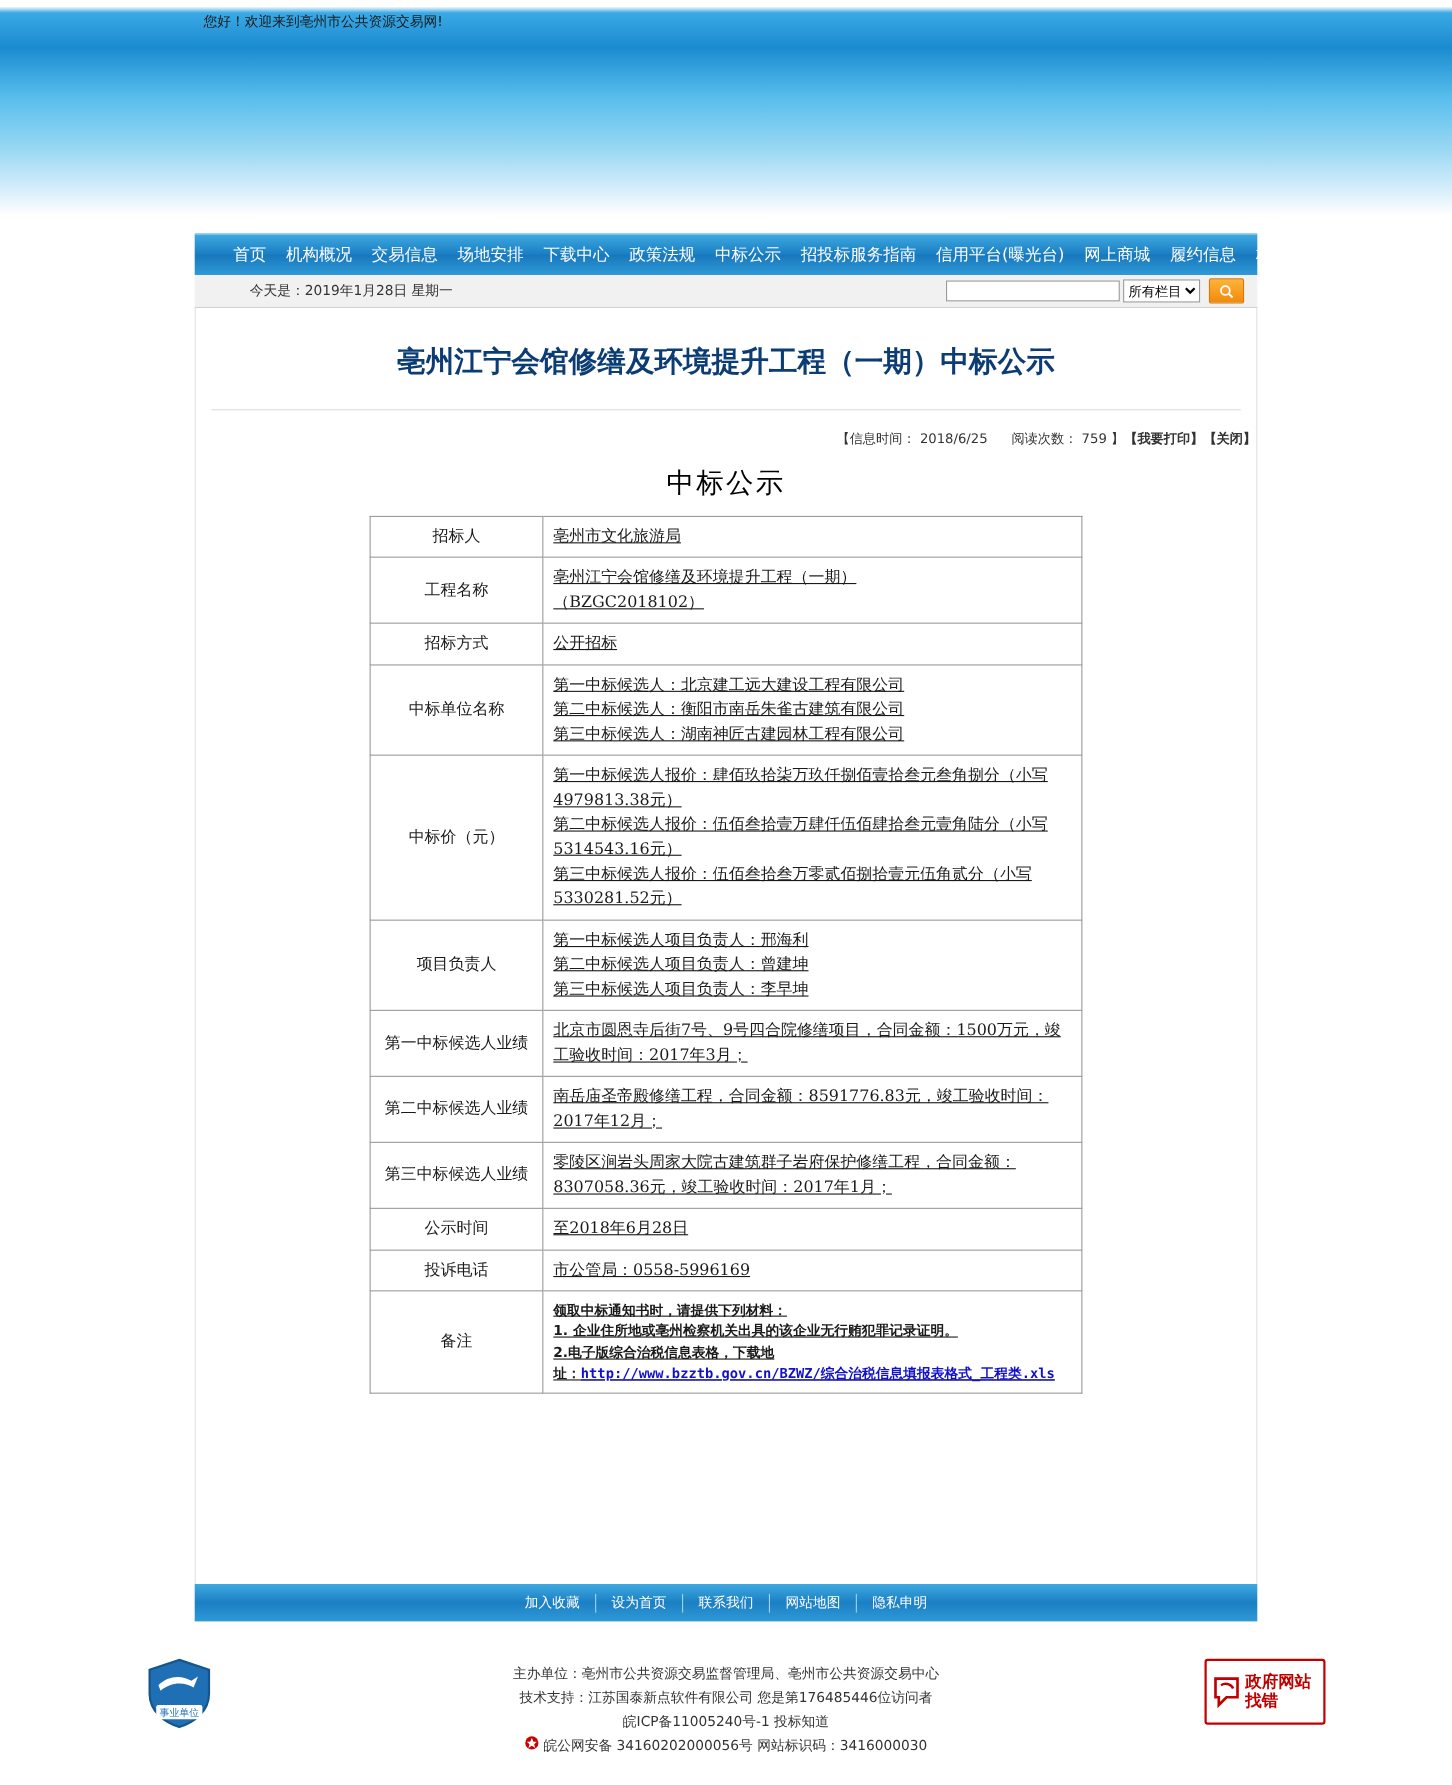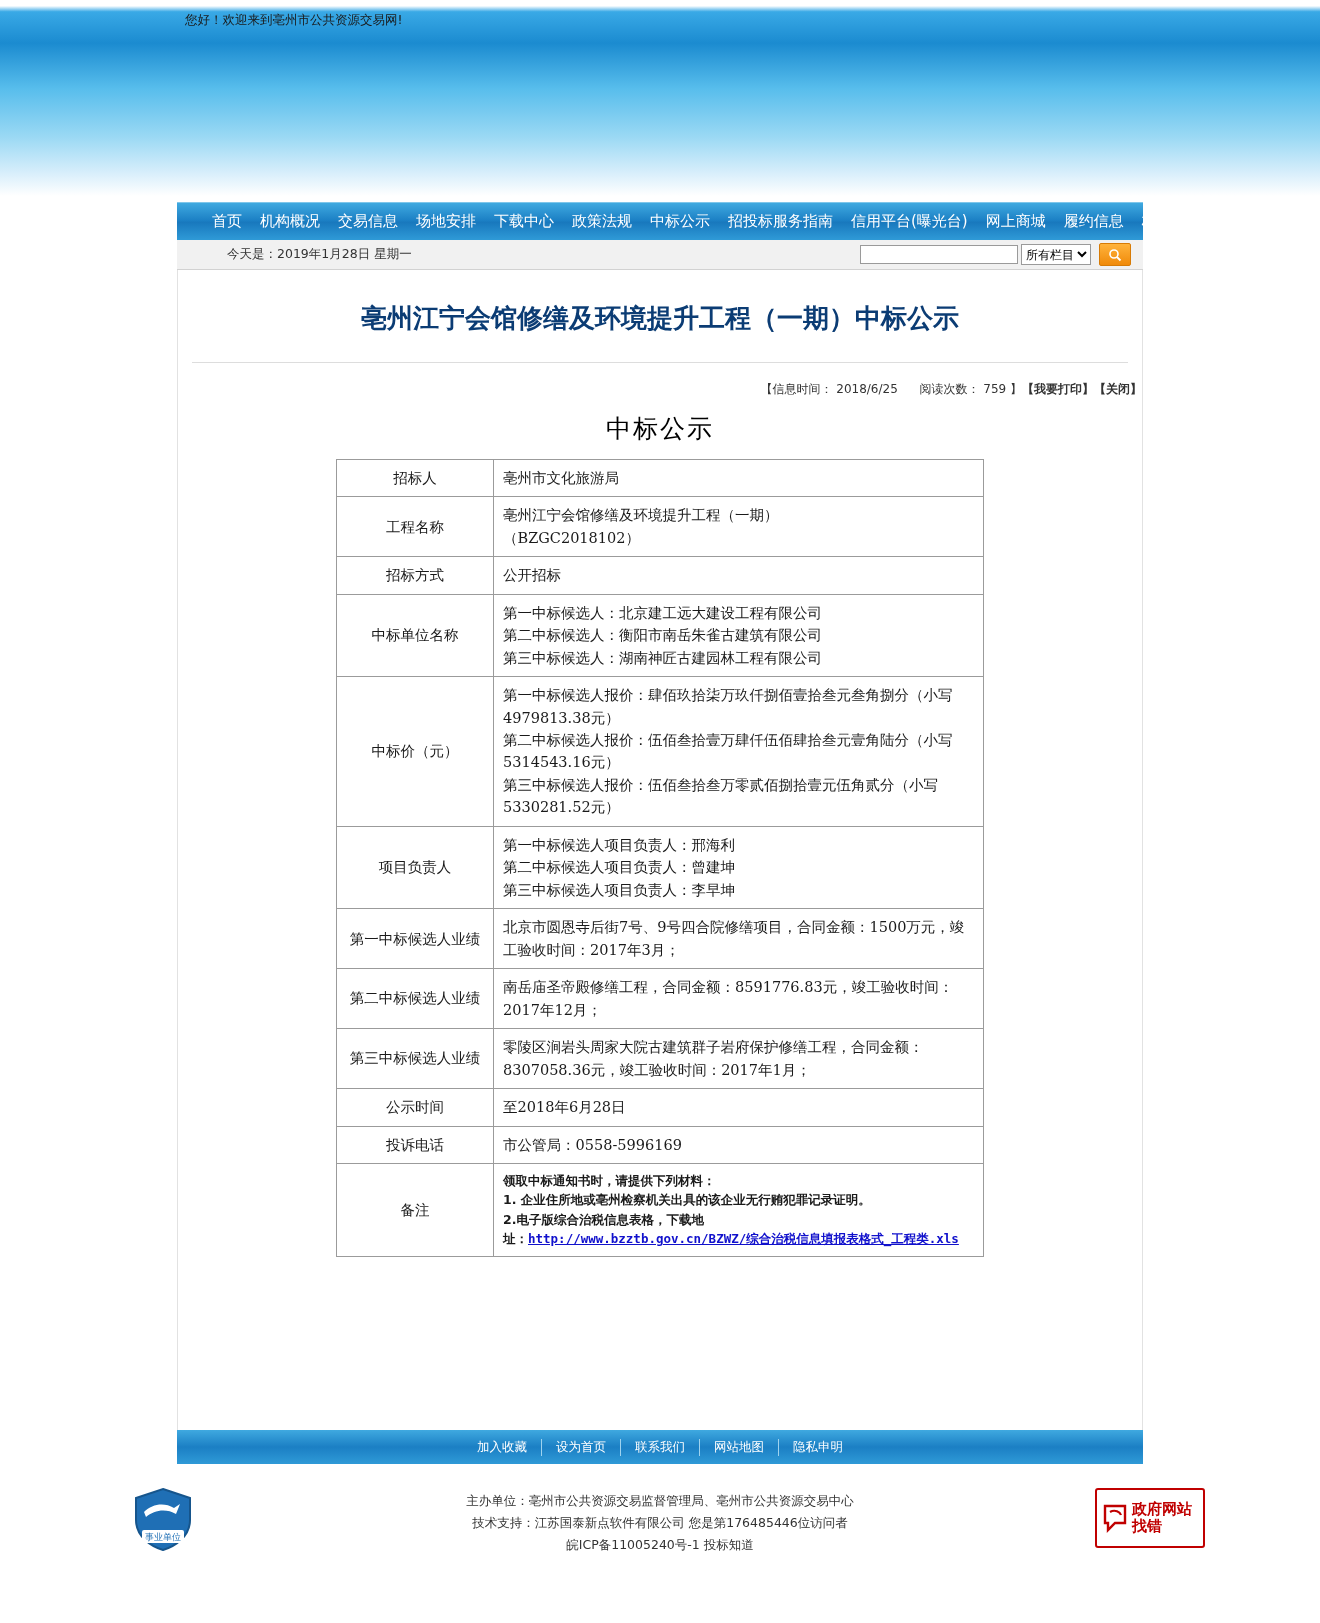--- a/index.html
+++ b/index.html
@@ -27,21 +27,21 @@
     position: absolute;
     left: 185px;
     top: 12px;
     font-size: 12.5px;
     color: #1a1a1a;
     font-family: "DejaVu Sans", sans-serif;
   }
   
   .wrap {
     width: 966px;
-    margin: 6px auto;
+    margin: 16px auto;
     position: relative;
   }
   
   .nav {
     height: 38px;
     background: linear-gradient(to bottom, #3fa9e0 0%, #1b7fc4 48%, #1878bd 52%, #2f9ad7 100%);
     display: flex;
     align-items: center;
     padding-left: 26px;
     box-sizing: border-box;
@@ -159,20 +159,21 @@
     vertical-align: middle;
     line-height: 1.55;
   }
   table.bid td.k {
     width: 138px;
     text-align: center;
     font-weight: normal;
   }
   table.bid td.v {
     text-align: left;
+    text-decoration: underline;
   }
   .tall td { padding-top: 14px; padding-bottom: 14px; }
   .note {
     font-family: "DejaVu Sans", sans-serif;
     font-size: 12.5px;
     font-weight: bold;
     line-height: 1.5;
   }
   .note .link {
     color: #1111cc;
@@ -380,20 +381,27 @@
         <path d="M33 3 L60 12 L60 34 C60 50 46 60 33 64 C20 60 6 50 6 34 L6 12 Z" fill="#1f6fb5" stroke="#16558c" stroke-width="2"></path>
         <path d="M14 26 C22 18 34 16 44 22 L50 18 L46 28 C36 22 24 24 16 31 Z" fill="#ffffff"></path>
         <rect x="12" y="44" width="42" height="13" rx="2" fill="#ffffff"></rect>
         <text x="33" y="54" font-size="9" fill="#1f6fb5" text-anchor="middle" font-family="DejaVu Sans">事业单位</text>
       </svg>
     </div>
 
     <span class="line">主办单位：亳州市公共资源交易监督管理局、亳州市公共资源交易中心</span>
     <span class="line">技术支持：江苏国泰新点软件有限公司   您是第176485446位访问者</span>
     <span class="line">皖ICP备11005240号-1  投标知道</span>
+    <span class="line icp-row">
+      <svg width="13" height="13" viewBox="0 0 13 13">
+        <circle cx="6.5" cy="6.5" r="6" fill="#cc0000"></circle>
+        <path d="M6.5 2 L8 5.5 L11 5.5 L8.6 7.6 L9.6 11 L6.5 9 L3.4 11 L4.4 7.6 L2 5.5 L5 5.5 Z" fill="#ffffff"></path>
+      </svg>
+      <span>皖公网安备 34160202000056号  网站标识码：3416000030</span>
+    </span>
 
     <div class="badge-right">
       <svg width="28" height="30" viewBox="0 0 28 30">
         <path d="M4 3 L24 3 L24 20 L14 20 L7 27 L7 20 L4 20 Z" fill="none" stroke="#c00000" stroke-width="2.4"></path>
         <path d="M9 9 C14 6 19 9 20 12" fill="none" stroke="#c00000" stroke-width="2.2"></path>
       </svg>
       <div class="txt">
         <div>政府网站</div>
         <div>找错</div>
       </div>

